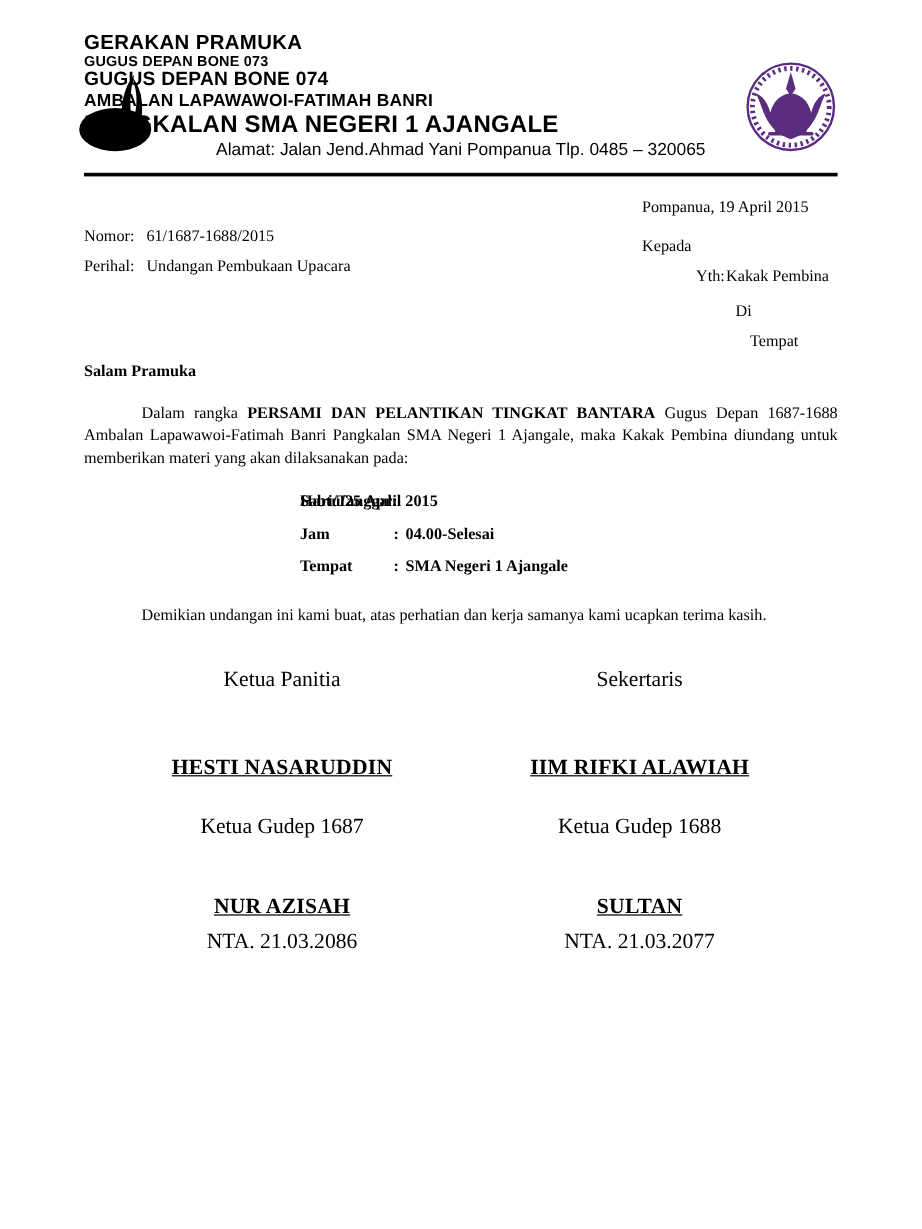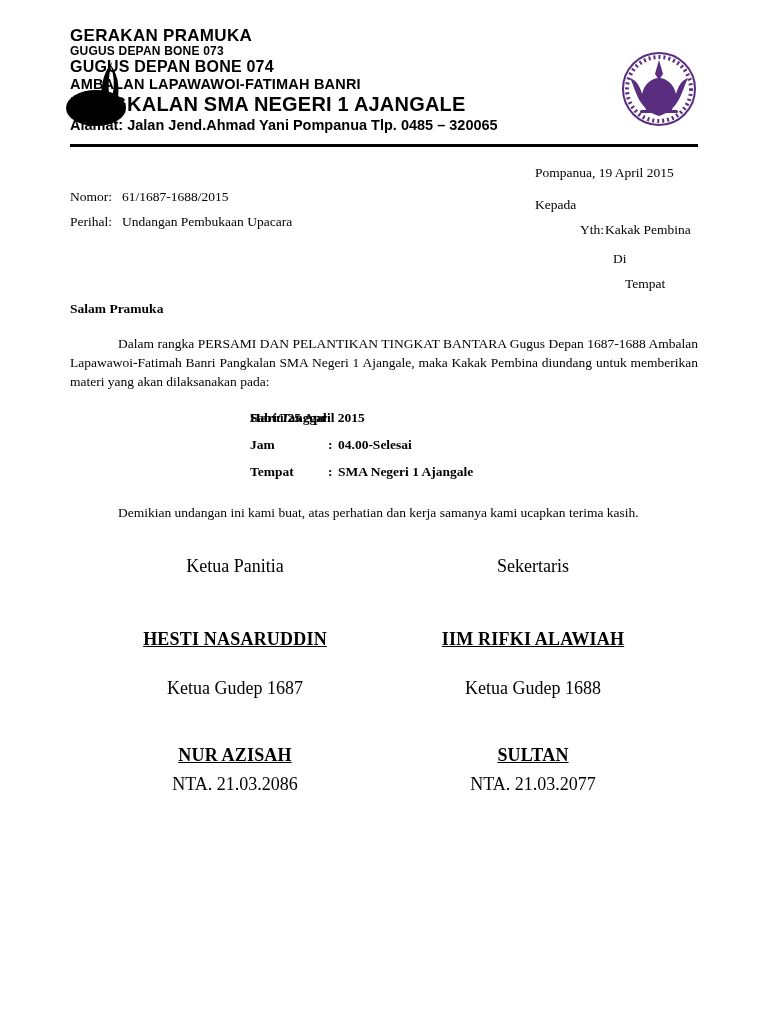--- a/index.html
+++ b/index.html
@@ -47,24 +47,24 @@
     font-family: "Liberation Sans", sans-serif;
     font-weight: bold;
     line-height: 1.12;
   }
   .head-text .l1 { font-size: 17px; letter-spacing: 0.3px; }
   .head-text .l2 { font-size: 12px; letter-spacing: 0.2px; }
   .head-text .l3 { font-size: 16px; letter-spacing: 0.2px; }
   .head-text .l4 { font-size: 14.5px; letter-spacing: 0.2px; }
   .head-text .l5 { font-size: 20px; letter-spacing: 0.2px; }
   .head-addr {
-    text-align: left;
+    text-align: center;
     font-family: "Liberation Sans", sans-serif;
     font-size: 14.5px;
-    font-weight: bold;
+    font-weight: normal;
     margin-top: 2px;
     position: relative;
     z-index: 2;
   }
   .rule {
     border-top: 3px solid #000;
     margin-top: 6px;
   }
 
   
@@ -111,21 +111,21 @@
   .salam {
     font-weight: bold;
     font-size: 13.5px;
     margin-bottom: 16px;
   }
   .para {
     text-align: justify;
     text-indent: 48px;
     margin-bottom: 16px;
   }
-  .para b { font-weight: normal; }
+  .para b { font-weight: bold; }
 
   .detail-list {
     margin-left: 180px;
     margin-bottom: 14px;
   }
   .detail-row {
     position: relative;
     height: 27px;
     font-size: 13.5px;
   }

